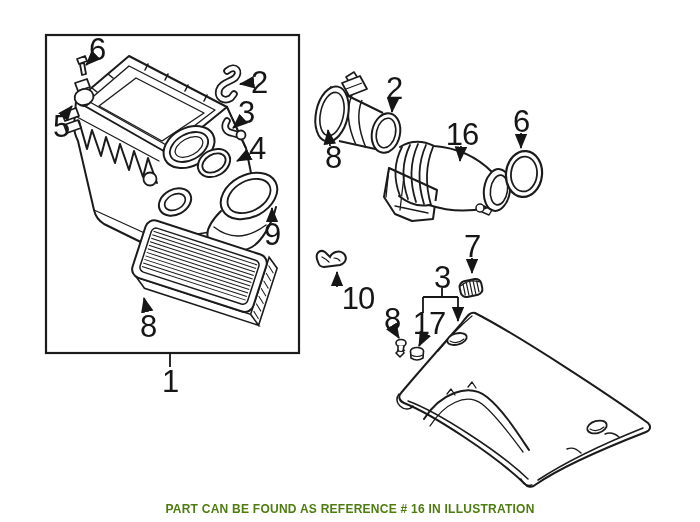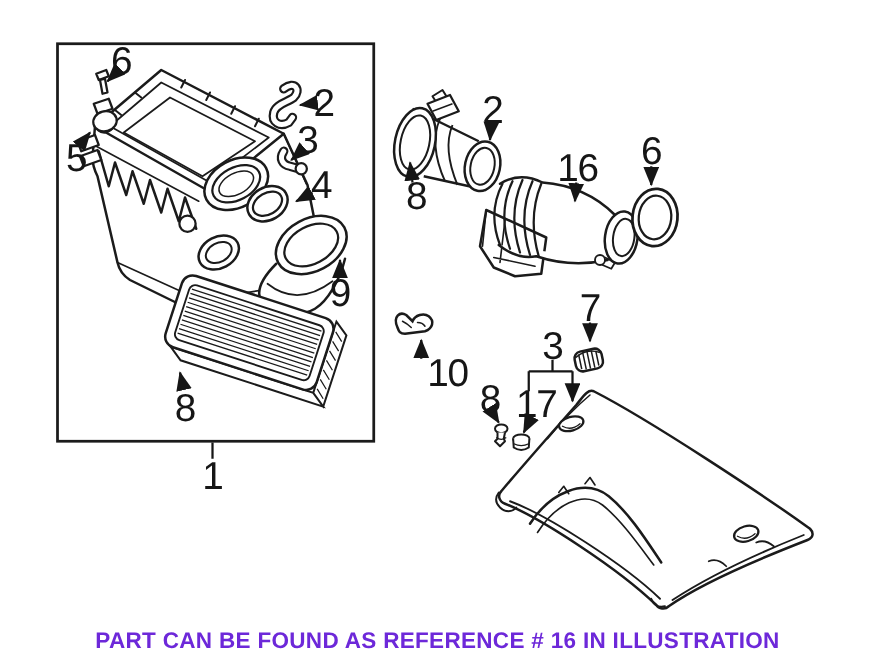--- a/index.html
+++ b/index.html
@@ -10,21 +10,21 @@
   .art{position:absolute;left:0;top:0;}
   .callout{
     position:absolute;transform:translate(-50%,-50%);
     font-family:"Liberation Sans",sans-serif;
     font-size:31px;line-height:1;color:#161616;letter-spacing:-1px;
     white-space:nowrap;user-select:none;
   }
   .note{
     position:absolute;left:0;right:0;top:502px;text-align:center;
     font-family:"Liberation Sans",sans-serif;
-    font-size:18px;font-weight:bold;letter-spacing:.25px;color:#6d28d9;
+    font-size:12px;font-weight:bold;letter-spacing:.25px;color:#4d7c0f;
   }
 </style>
 </head>
 <body>
 
 <div class="stage">
 
   <svg class="art" width="700" height="522" viewBox="0 0 700 522">
     <defs>
       <marker id="arw" markerWidth="10" markerHeight="8" refX="8" refY="3.5" orient="auto">

